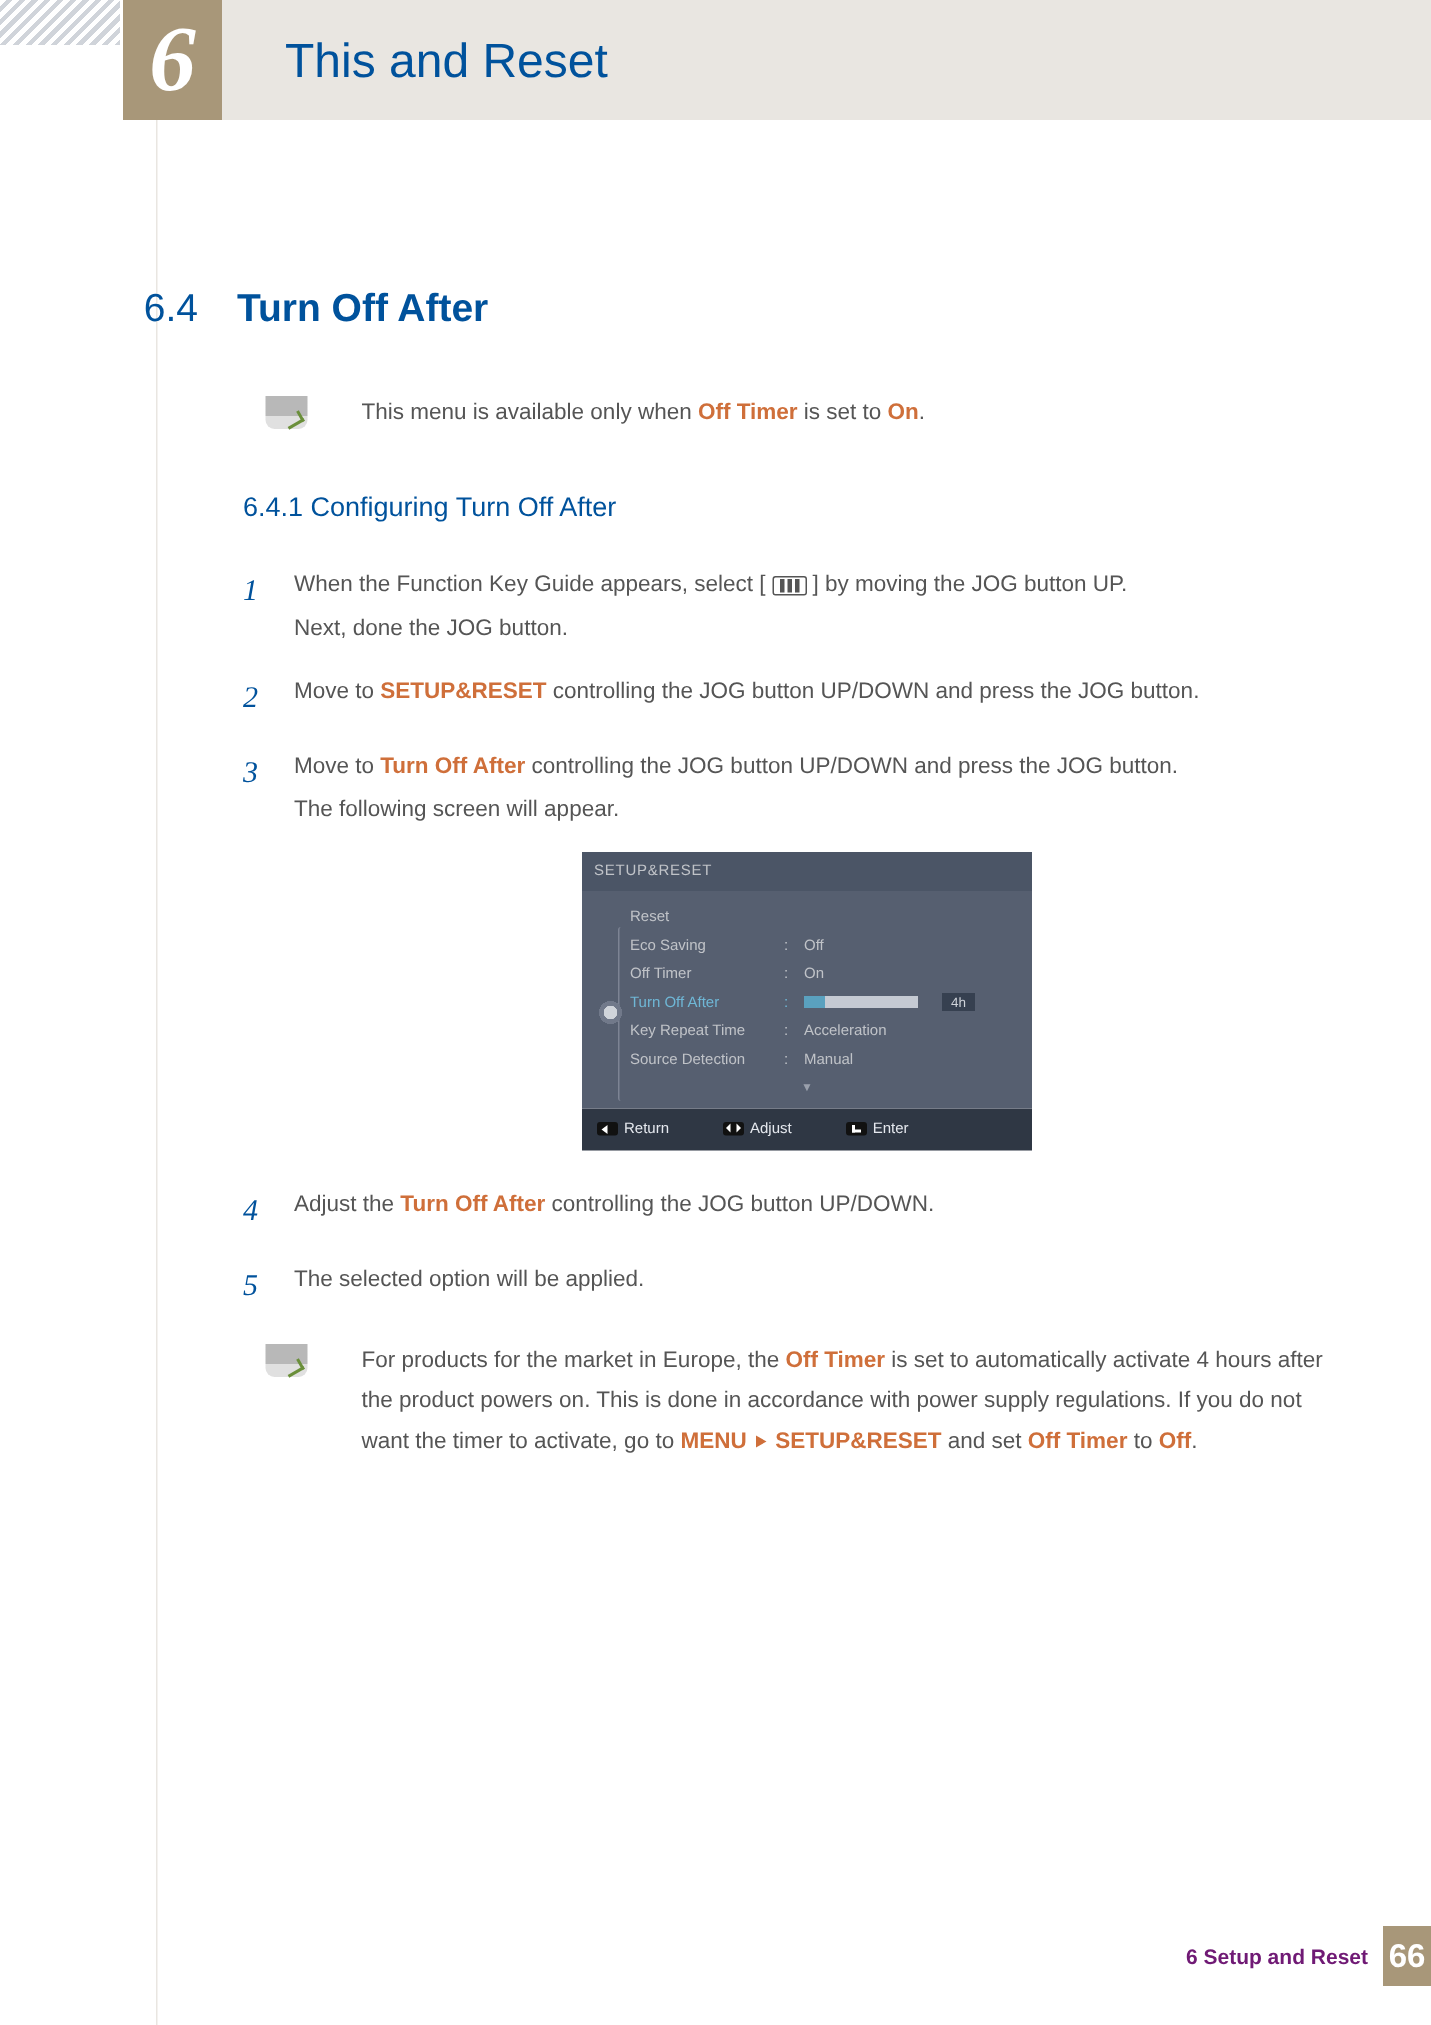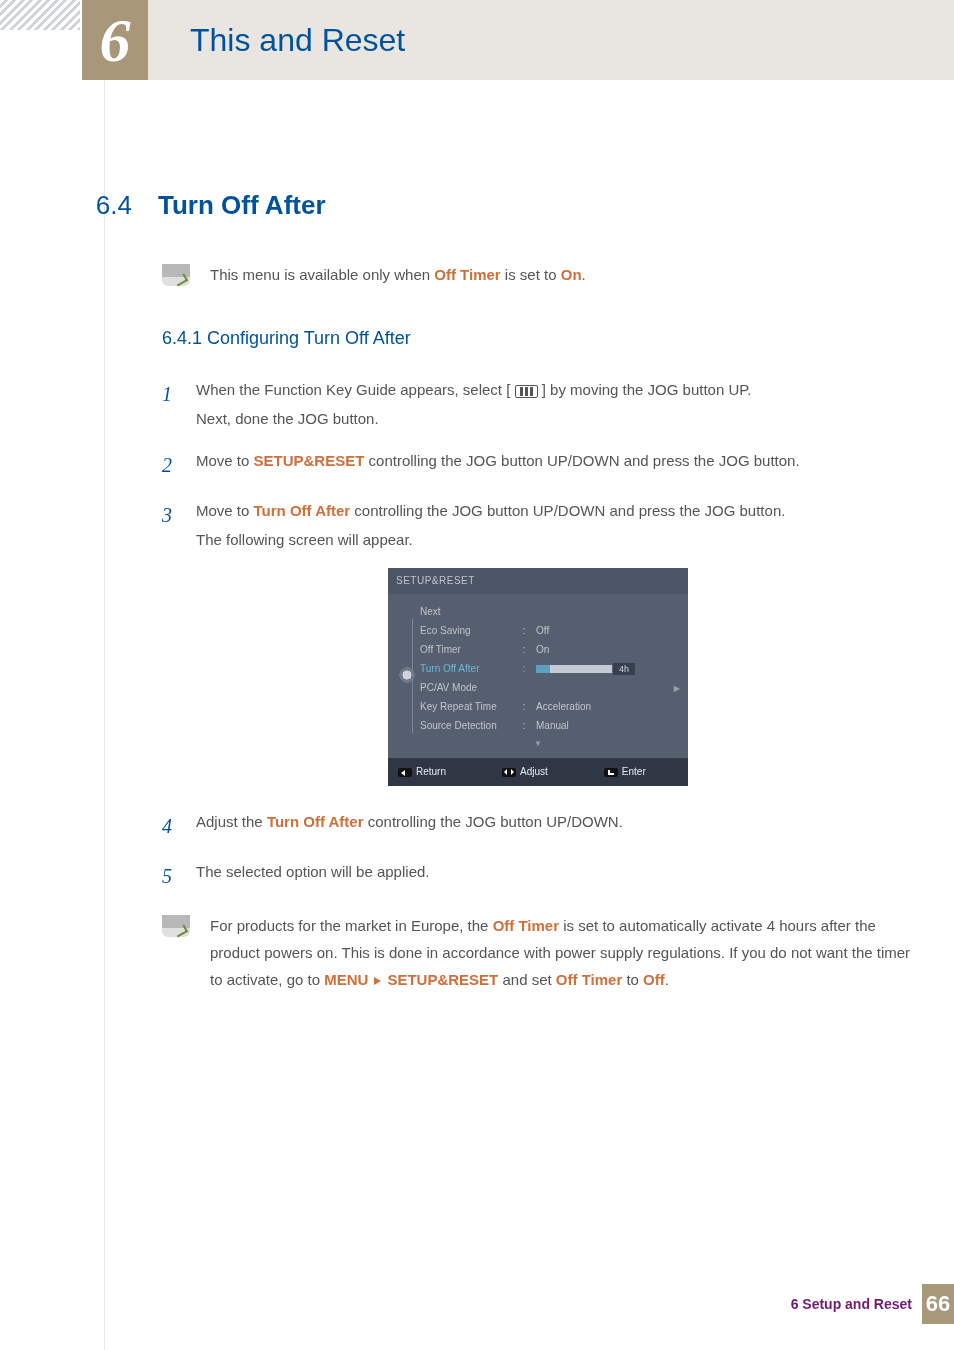--- a/index.html
+++ b/index.html
@@ -7,47 +7,47 @@
 .stripes{position:absolute;left:0;top:0;width:80px;height:30px;background:repeating-linear-gradient(135deg,#fff 0,#fff 3px,#d0d4da 3px,#d0d4da 6px);z-index:1}
 .hdr{position:absolute;left:82px;top:0;right:0;height:80px;background:#e9e6e1;z-index:0}
 .chnumwrap{position:absolute;left:82px;top:0;width:66px;height:80px;background:#a89779;z-index:2;text-align:center}
 .chnum{color:#fff;font-size:62px;font-weight:bold;font-style:italic;font-family:Georgia,serif;line-height:80px}
 .chtitle{position:absolute;left:190px;top:22px;color:#00529c;font-size:32px;font-family:Arial,Helvetica,sans-serif;font-weight:normal;z-index:3}
 .content{position:absolute;left:82px;right:40px;top:190px}
 .secrow{display:flex;gap:26px;margin-bottom:40px}
 .secnum{color:#00529c;font-size:26px;font-weight:normal;width:50px;text-align:right}
 .sectitle{color:#00529c;font-size:26px;font-weight:bold}
 .body{margin-left:80px;font-size:15px;line-height:1.8;color:#555}
-.noterow{display:flex;gap:20px;margin:18px 0;align-items:flex-start}
+.noterow{display:flex;gap:36px;margin:18px 15px;align-items:flex-start}
 .noteico{width:28px;height:22px;background:linear-gradient(to bottom,#b8b8b8 0,#b8b8b8 60%,#e0e0e0 60%,#e0e0e0 100%);border-radius:0 0 6px 6px;flex-shrink:0;position:relative;margin-top:3px}
 .noteico:after{content:"";position:absolute;right:3px;bottom:2px;width:10px;height:6px;border-bottom:2px solid #6a8f3a;border-right:2px solid #6a8f3a;transform:rotate(-30deg)}
 .notetxt{flex:1;font-size:15px;line-height:1.8;color:#555}
 .hl{color:#cf6f3a;font-weight:bold}
 .sub{color:#00529c;font-size:18px;font-weight:normal;margin:34px 0 22px}
 .olwrap{margin-bottom:10px}
 .oli{display:flex;gap:16px;margin-bottom:14px}
 .onum{color:#00529c;font-family:Georgia,serif;font-style:italic;font-size:20px;width:18px;flex-shrink:0}
 .otxt{flex:1;font-size:15px;line-height:1.9;color:#555}
 .menuicon{display:inline-block;border:1.5px solid #555;border-radius:2px;padding:1px 3px;vertical-align:middle;line-height:0}
 .menuicon i{display:inline-block;width:3px;height:9px;background:#555;margin:0 1px}
 .osd{width:300px;margin:6px auto 22px;font-size:10px;color:#c0c3c8}
 .osdhdr{background:#4b5566;padding:4px 8px;font-size:10px;letter-spacing:.5px}
 .osdbody{background:#565f70;padding:8px 12px 0;position:relative}
 .osdrow{display:flex;align-items:center;height:19px}
 .osdlbl{width:120px;padding-left:20px}
 .osdcol{width:8px;text-align:center}
 .osdval{flex:1;padding-left:8px;position:relative}
 .osdhl .osdlbl,.osdhl .osdcol{color:#6fb7d6}
 .bar{display:inline-block;width:76px;height:8px;background:linear-gradient(to right,#5aa1bf 0,#5aa1bf 18%,#c5cad3 18%,#c5cad3 100%);vertical-align:middle}
-.barv{display:inline-block;background:#364050;color:#cfd3da;font-size:9px;padding:0 6px;height:12px;line-height:12px;margin-left:1px;vertical-align:middle}
+.barv{display:inline-block;background:#364050;color:#cfd3da;font-size:9px;padding:0 6px;height:12px;line-height:12px;margin-left:16px;vertical-align:middle}
 .gear{position:absolute;left:10px;top:72px;width:18px;height:18px;background:radial-gradient(circle,#d0d4da 35%,#71798a 36%,#71798a 60%,transparent 61%);border-radius:50%}
 .vcurve{position:absolute;left:24px;top:24px;width:4px;height:116px;border-left:1px solid #7d8494;border-radius:8px}
 .chev{position:absolute;right:8px;top:88px;color:#9aa0ac;font-size:8px}
 .arrdn{text-align:center;color:#9aa0ac;font-size:8px;padding:2px 0 6px}
-.osdft{background:#2f3744;display:flex;padding:5px 10px;gap:56px;font-size:10px;color:#e5e8ee}
+.osdft{background:#2f3744;display:flex;padding:5px 10px;gap:36px;font-size:10px;color:#e5e8ee}
 .osdft span.ico{display:inline-block;width:14px;height:9px;background:#111;border-radius:2px;vertical-align:middle;margin-right:4px;position:relative}
 .ico.ret:before{content:"";position:absolute;left:3px;top:2px;border-top:3px solid transparent;border-bottom:3px solid transparent;border-right:4px solid #fff}
 .ico.adj:before{content:"";position:absolute;left:2px;top:1px;width:0;height:0;border-top:3px solid transparent;border-bottom:3px solid transparent;border-right:3px solid #fff}
 .ico.adj:after{content:"";position:absolute;right:2px;top:1px;width:0;height:0;border-top:3px solid transparent;border-bottom:3px solid transparent;border-left:3px solid #fff}
 .ico.ent:before{content:"";position:absolute;left:4px;top:2px;width:4px;height:3px;border-left:2px solid #fff;border-bottom:2px solid #fff}
 .arrowr{display:inline-block;width:0;height:0;border-top:4px solid transparent;border-bottom:4px solid transparent;border-left:7px solid #cf6f3a;margin:0 6px;vertical-align:middle}
 .ftr{position:absolute;right:0;bottom:26px;display:flex;align-items:center}
 .ftxt{color:#701a75;font-size:14px;font-weight:bold;margin-right:10px}
 .fpg{background:#a89779;color:#fff;font-size:22px;font-weight:bold;width:32px;height:40px;display:flex;align-items:center;justify-content:center}
 .sidel{position:absolute;left:104px;top:80px;bottom:0;width:1px;background:#e9e6e1}
@@ -102,40 +102,36 @@
         </div>
       </div>
     </div>
 
     <div class="osd">
       <div class="osdhdr">SETUP&amp;RESET</div>
       <div class="osdbody">
         <div class="vcurve"></div>
         <div class="gear"></div>
         <div class="osdrow">
-            <div class="osdlbl">Next</div>
+            <div class="osdlbl">Reset</div>
           </div>
         <div class="osdrow">
             <div class="osdlbl">Eco Saving</div>
             <div class="osdcol">:</div>
             <div class="osdval">Off</div>
           </div>
         <div class="osdrow">
             <div class="osdlbl">Off Timer</div>
             <div class="osdcol">:</div>
             <div class="osdval">On</div>
           </div>
         <div class="osdrow osdhl">
             <div class="osdlbl">Turn Off After</div>
             <div class="osdcol">:</div>
             <div class="osdval"><span class="bar"></span><span class="barv">4h</span></div>
-          </div>
-        <div class="osdrow">
-            <div class="osdlbl">PC/AV Mode</div>
-            <div class="chev">▶</div>
           </div>
         <div class="osdrow">
             <div class="osdlbl">Key Repeat Time</div>
             <div class="osdcol">:</div>
             <div class="osdval">Acceleration</div>
           </div>
         <div class="osdrow">
             <div class="osdlbl">Source Detection</div>
             <div class="osdcol">:</div>
             <div class="osdval">Manual</div>

